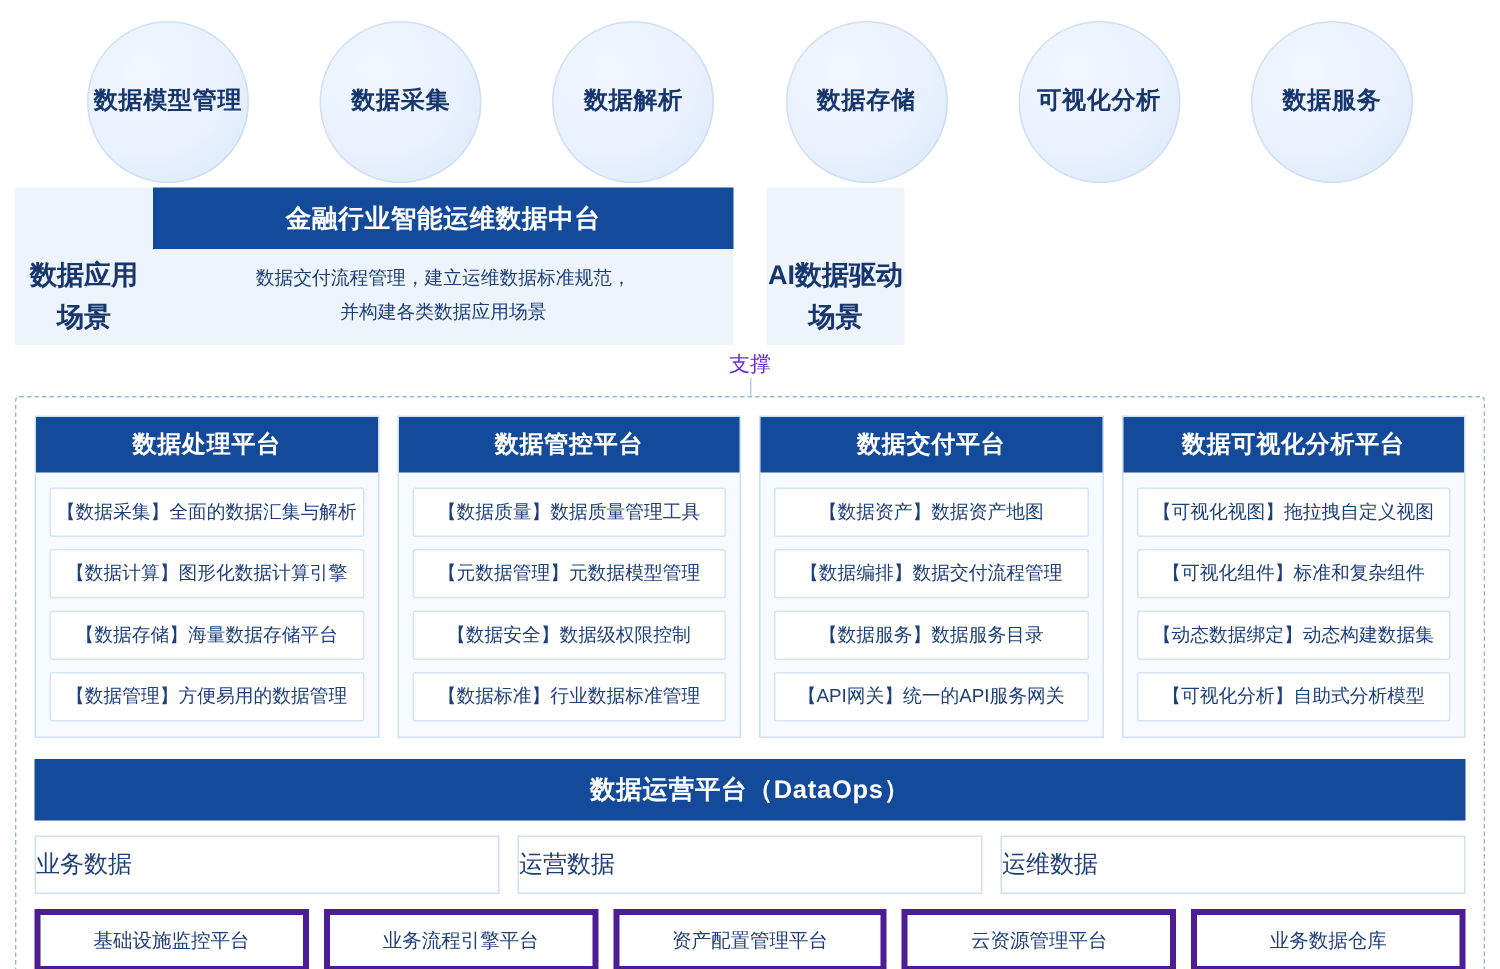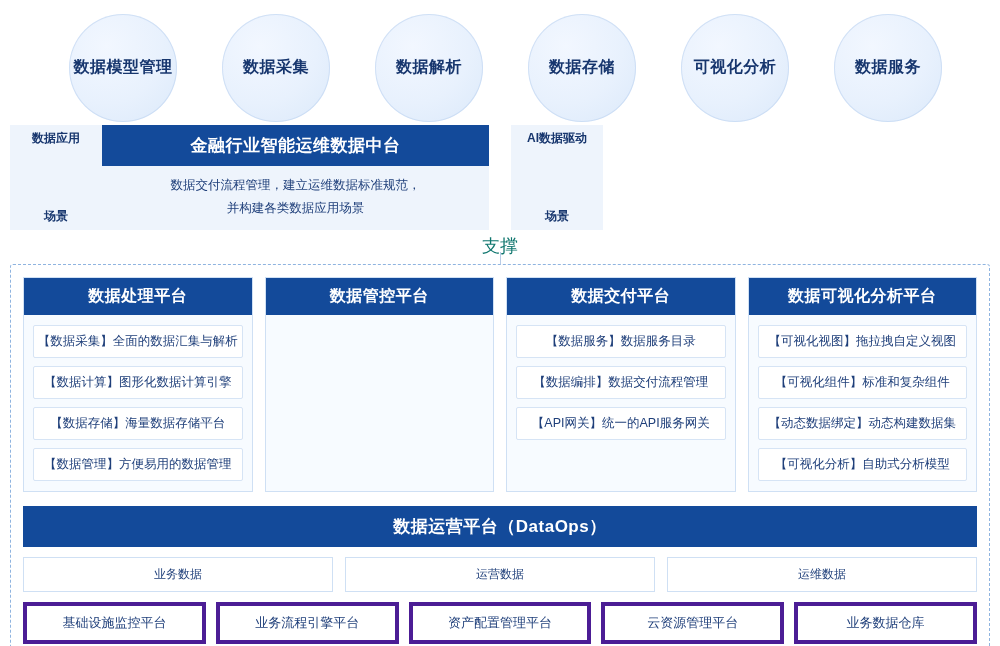--- a/index.html
+++ b/index.html
@@ -21,21 +21,20 @@
   }
 
   
   .bubbles {
     display: flex;
     justify-content: space-between;
     align-items: center;
     padding: 10px 58px 0 58px;
     box-sizing: border-box;
     height: 125px;
-    margin-left: 11px;
   }
   .bubble {
     width: 108px;
     height: 108px;
     border-radius: 50%;
     background: radial-gradient(circle at 35% 30%, #f2f7ff 0%, #e8f1fd 55%, #dbe9fa 100%);
     display: flex;
     align-items: center;
     justify-content: center;
     font-size: 16px;
@@ -57,28 +56,27 @@
     flex: 1;
     align-items: stretch;
   }
   .scenario-label {
     width: 92px;
     flex: 0 0 92px;
     background: #eef4fc;
     display: flex;
     flex-direction: column;
     align-items: center;
-    justify-content: space-between;
-    font-size: 12px;
+    justify-content: flex-end;
+    font-size: 18px;
     font-weight: bold;
     color: #17366e;
     line-height: 1.6;
     padding: 4px 0;
     box-sizing: border-box;
-    gap: 31px;
   }
   .scenario-body {
     flex: 1;
     display: flex;
     flex-direction: column;
   }
   .scenario-title {
     background: #134a9a;
     color: #ffffff;
     font-size: 17px;
@@ -101,22 +99,22 @@
   
   .support-zone {
     position: relative;
     height: 34px;
   }
   .support-text {
     position: absolute;
     left: 50%;
     top: 4px;
     transform: translateX(-50%);
-    font-size: 18px;
-    color: #0f766e;
+    font-size: 14px;
+    color: #6d28d9;
     background: #ffffff;
     padding: 0 6px;
   }
   .support-line {
     position: absolute;
     left: 50%;
     top: 22px;
     width: 1px;
     height: 12px;
     background: #b9cce6;
@@ -184,22 +182,21 @@
   }
   .row-3 {
     display: flex;
     gap: 12px;
     margin-top: 10px;
   }
   .row-3 .cell {
     flex: 1;
     border: 1px solid #cfe0f4;
     background: #ffffff;
-    text-align: center;
-    font-size: 12px;
+    font-size: 16px;
     color: #1f3f7a;
     padding: 8px 0;
   }
   .row-5 {
     display: flex;
     gap: 10px;
     margin-top: 10px;
   }
   .row-5 .cell {
     flex: 1;
@@ -276,27 +273,34 @@
         <div class="card-items">
           <div class="card-item">【数据采集】全面的数据汇集与解析</div>
           <div class="card-item">【数据计算】图形化数据计算引擎</div>
           <div class="card-item">【数据存储】海量数据存储平台</div>
           <div class="card-item">【数据管理】方便易用的数据管理</div>
         </div>
       </div>
 
       <div class="card">
         <div class="card-title">数据管控平台</div>
+        <div class="card-items">
+          <div class="card-item">【数据质量】数据质量管理工具</div>
+          <div class="card-item">【元数据管理】元数据模型管理</div>
+          <div class="card-item">【数据安全】数据级权限控制</div>
+          <div class="card-item">【数据标准】行业数据标准管理</div>
+        </div>
       </div>
 
       <div class="card">
         <div class="card-title">数据交付平台</div>
         <div class="card-items">
+          <div class="card-item">【数据资产】数据资产地图</div>
+          <div class="card-item">【数据编排】数据交付流程管理</div>
           <div class="card-item">【数据服务】数据服务目录</div>
-          <div class="card-item">【数据编排】数据交付流程管理</div>
           <div class="card-item">【API网关】统一的API服务网关</div>
         </div>
       </div>
 
       <div class="card">
         <div class="card-title">数据可视化分析平台</div>
         <div class="card-items">
           <div class="card-item">【可视化视图】拖拉拽自定义视图</div>
           <div class="card-item">【可视化组件】标准和复杂组件</div>
           <div class="card-item">【动态数据绑定】动态构建数据集</div>

